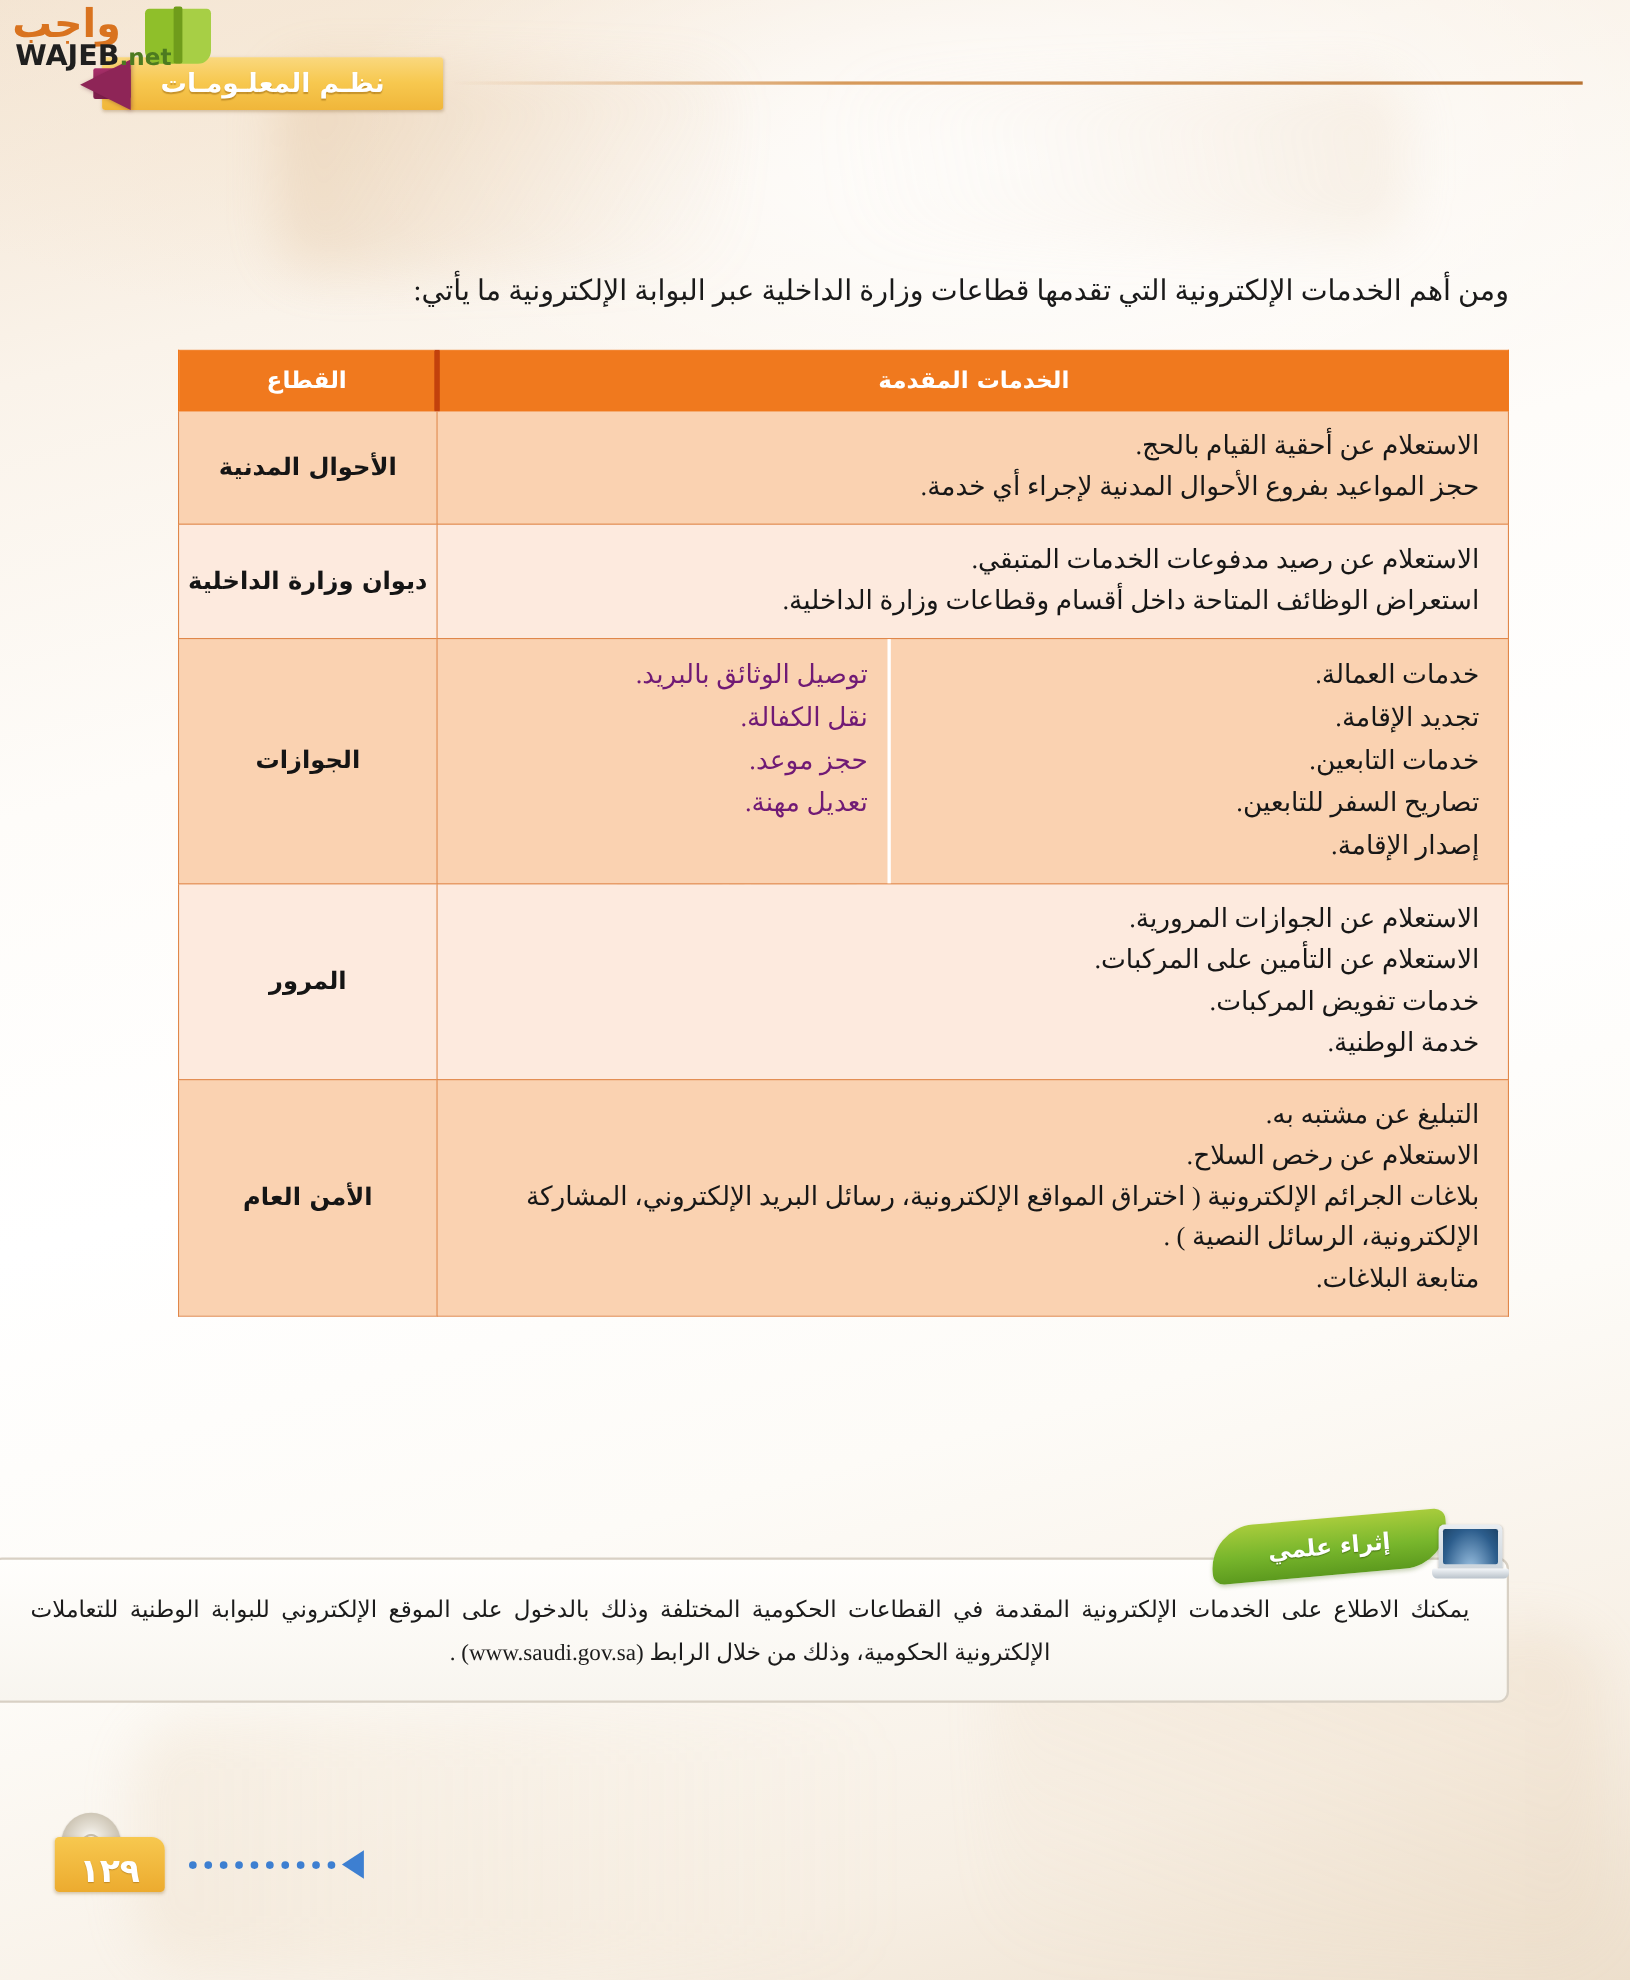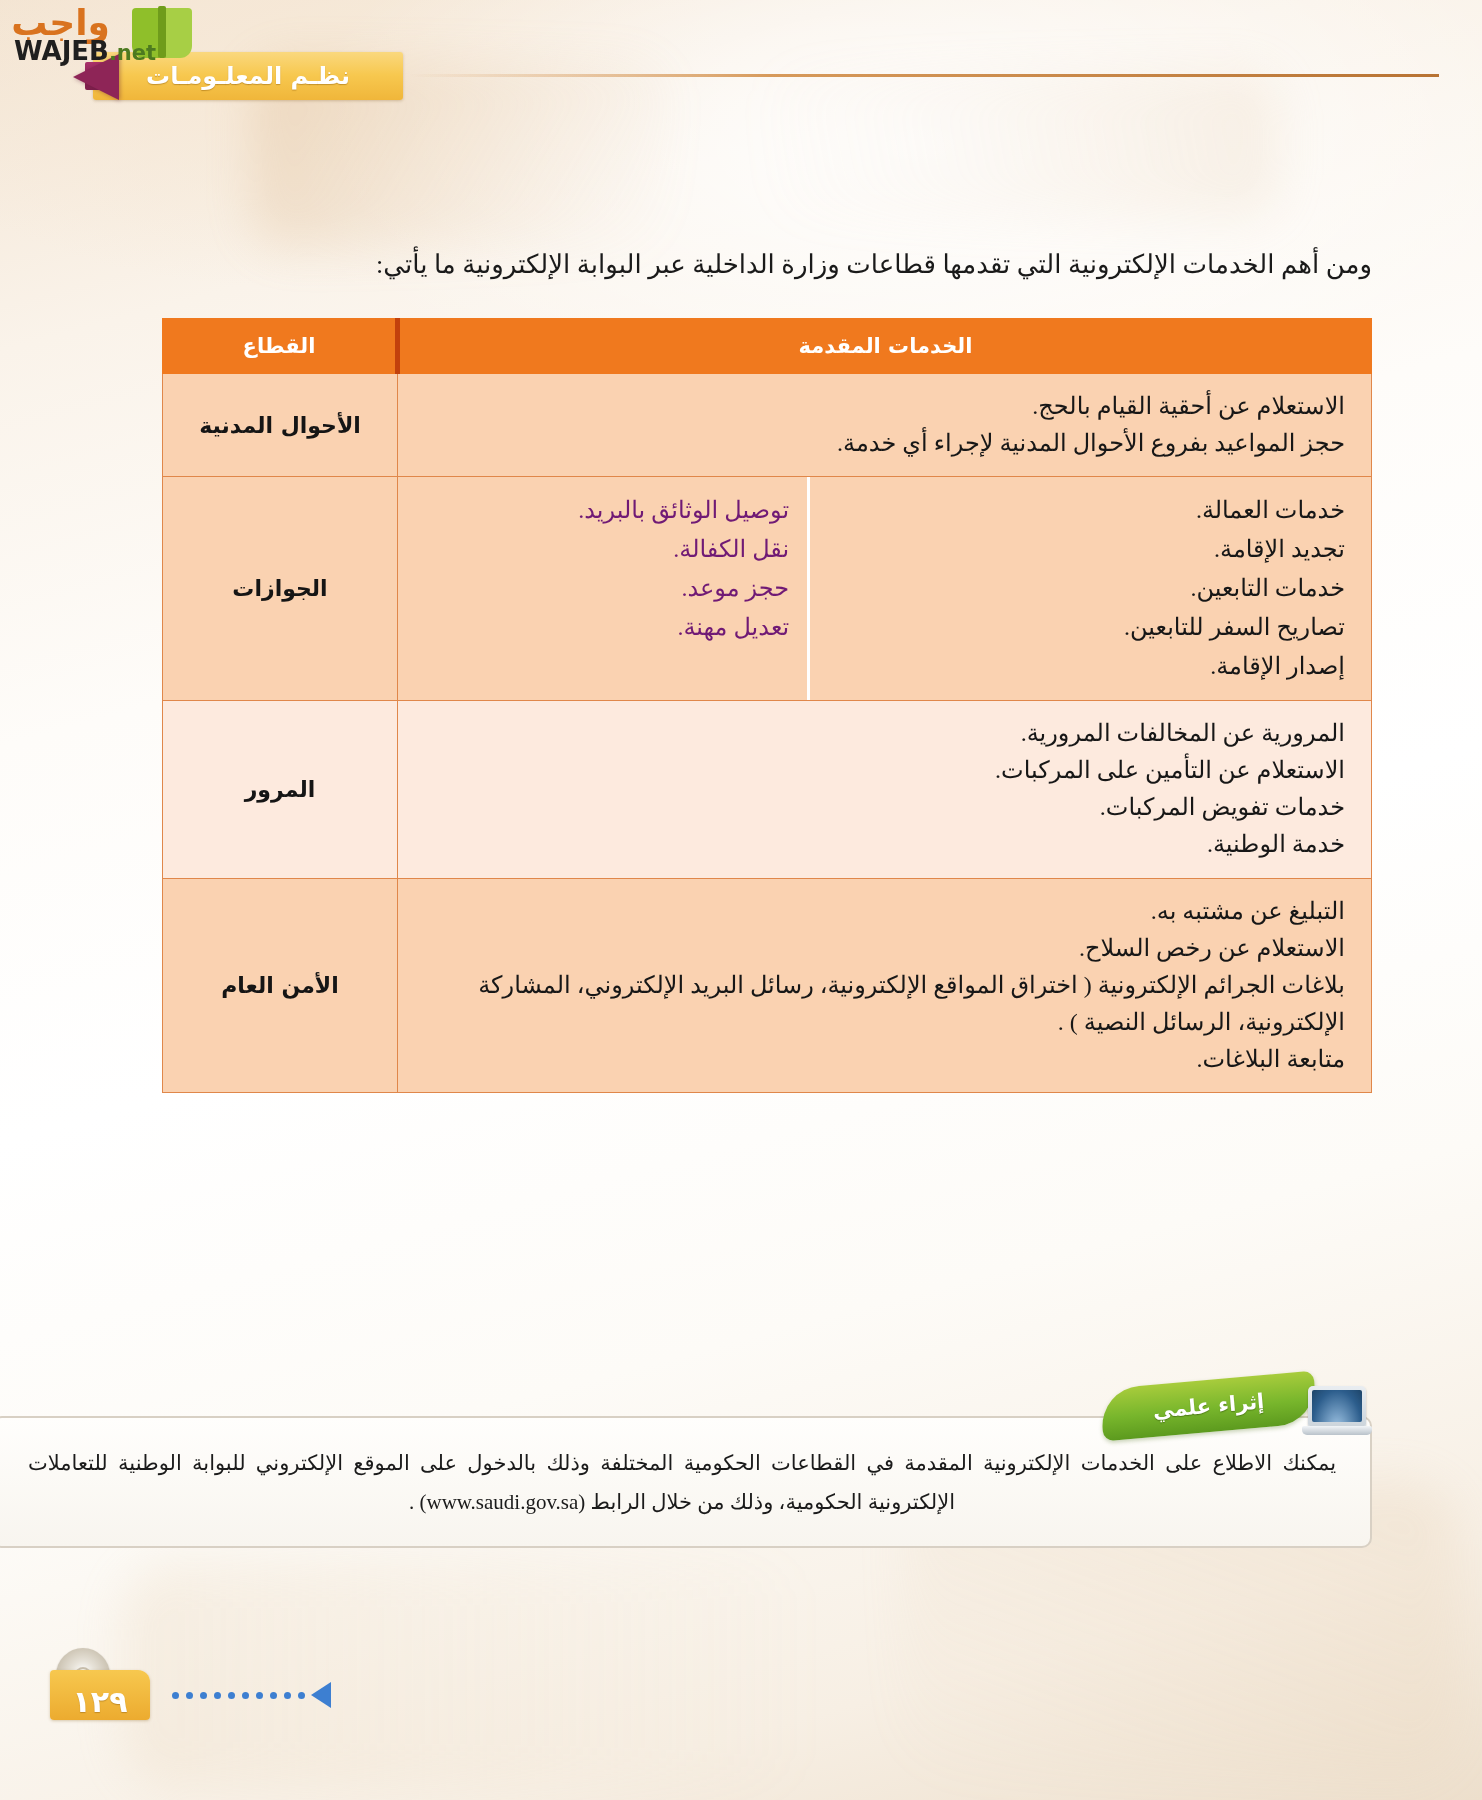--- a/index.html
+++ b/index.html
@@ -447,20 +447,27 @@
   <tbody>
 
     <tr class="shade-a">
       <td class="svc-cell">
         <div class="line">الاستعلام عن أحقية القيام بالحج.</div>
         <div class="line">حجز المواعيد بفروع الأحوال المدنية لإجراء أي خدمة.</div>
       </td>
       <td class="sector-cell col-sector">الأحوال المدنية</td>
     </tr>
 
+    <tr class="shade-b">
+      <td class="svc-cell">
+        <div class="line">الاستعلام عن رصيد مدفوعات الخدمات المتبقي.</div>
+        <div class="line">استعراض الوظائف المتاحة داخل أقسام وقطاعات وزارة الداخلية.</div>
+      </td>
+      <td class="sector-cell col-sector">ديوان وزارة الداخلية</td>
+    </tr>
 
     <tr class="shade-a">
       <td class="split-cell">
         <div class="split-wrap">
           <div class="split-right">
             <div class="line">خدمات العمالة.</div>
             <div class="line">تجديد الإقامة.</div>
             <div class="line">خدمات التابعين.</div>
             <div class="line">تصاريح السفر للتابعين.</div>
             <div class="line">إصدار الإقامة.</div>
@@ -471,21 +478,21 @@
             <div class="line">حجز موعد.</div>
             <div class="line">تعديل مهنة.</div>
           </div>
         </div>
       </td>
       <td class="sector-cell col-sector">الجوازات</td>
     </tr>
 
     <tr class="shade-b">
       <td class="svc-cell">
-        <div class="line">المرورية عن المخالفات المرورية.</div>
+        <div class="line">الاستعلام عن الجوازات المرورية.</div>
         <div class="line">الاستعلام عن التأمين على المركبات.</div>
         <div class="line">خدمات تفويض المركبات.</div>
         <div class="line">خدمة الوطنية.</div>
       </td>
       <td class="sector-cell col-sector">المرور</td>
     </tr>
 
     <tr class="shade-a">
       <td class="svc-cell">
         <div class="line">التبليغ عن مشتبه به.</div>

